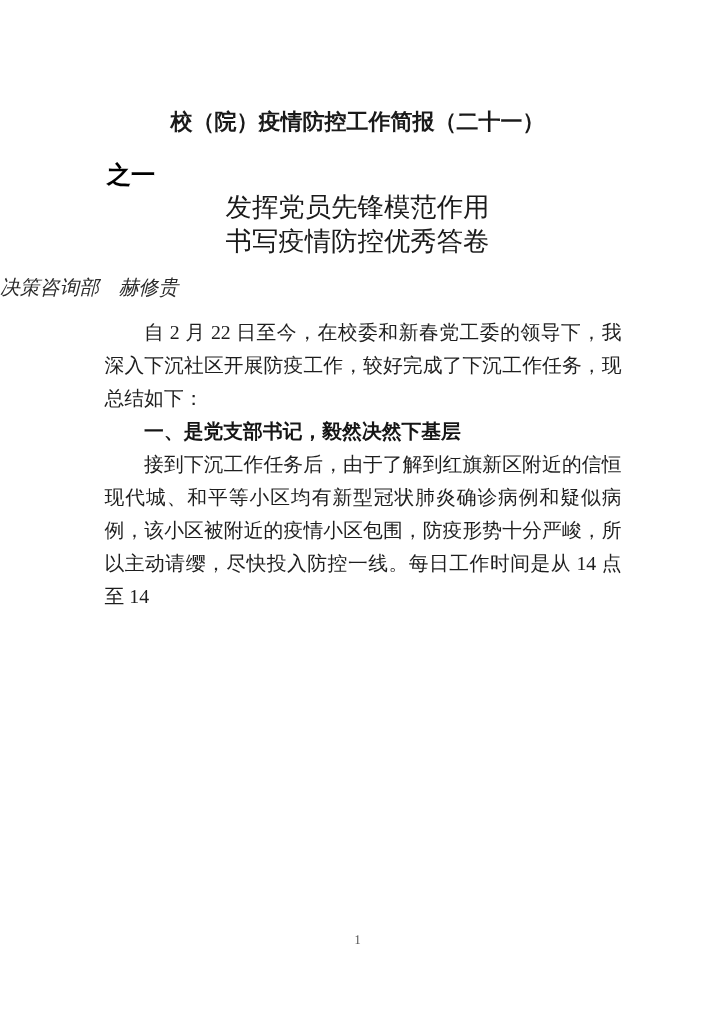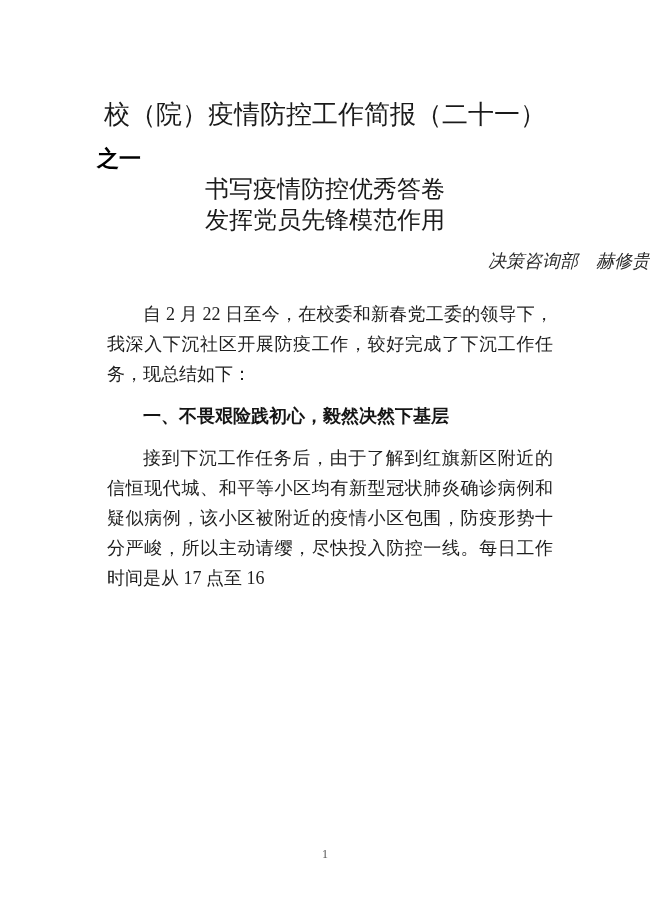--- a/index.html
+++ b/index.html
@@ -15,22 +15,22 @@
     overflow: hidden;
     font-family: "Liberation Serif", "DejaVu Serif", serif;
     color: #1e1e1e;
   }
   .doc-title {
     position: absolute;
     top: 97px;
     left: 0;
     right: 0;
     text-align: center;
-    font-size: 26px;
-    font-weight: 400;
+    font-size: 20px;
+    font-weight: 700;
     letter-spacing: 0px;
     color: #1a1a1a;
     white-space: nowrap;
   }
   .issue-badge {
     position: absolute;
     top: 144px;
     left: 97px;
     font-size: 22px;
     font-weight: 700;
@@ -46,38 +46,38 @@
     font-size: 24px;
     line-height: 31px;
     font-weight: 400;
     color: #1a1a1a;
   }
   .byline {
     position: absolute;
     top: 249px;
     left: 0;
     right: 0;
-    text-align: right;
+    text-align: left;
     font-size: 18px;
     font-style: italic;
     color: #2a2a2a;
   }
   .body-text {
     position: absolute;
     top: 287px;
     left: 95px;
     width: 470px;
     font-size: 18px;
     line-height: 30px;
     text-align: justify;
     text-justify: inter-ideograph;
     color: #1e1e1e;
   }
   .body-text p {
-    margin: 12px;
+    margin: 0;
     text-indent: 2em;
   }
   .body-text p.section-heading {
     font-family: "Liberation Sans", "DejaVu Sans", sans-serif;
     font-weight: 700;
     text-align: left;
     color: #151515;
   }
   .page-number {
     position: absolute;
@@ -92,27 +92,27 @@
 </head>
 <body>
 
 <div class="page">
 
   <div class="doc-title">校（院）疫情防控工作简报（二十一）</div>
 
   <div class="issue-badge">之一</div>
 
   <div class="article-title">
+    <div>发挥党员先锋模范作用</div>
     <div>书写疫情防控优秀答卷</div>
-    <div>发挥党员先锋模范作用</div>
   </div>
 
   <div class="byline">决策咨询部　赫修贵</div>
 
   <div class="body-text">
     <p>自 2 月 22 日至今，在校委和新春党工委的领导下，我深入下沉社区开展防疫工作，较好完成了下沉工作任务，现总结如下：</p>
-    <p class="section-heading">一、不畏艰险践初心，毅然决然下基层</p>
-    <p>接到下沉工作任务后，由于了解到红旗新区附近的信恒现代城、和平等小区均有新型冠状肺炎确诊病例和疑似病例，该小区被附近的疫情小区包围，防疫形势十分严峻，所以主动请缨，尽快投入防控一线。每日工作时间是从 17 点至 16</p>
+    <p class="section-heading">一、是党支部书记，毅然决然下基层</p>
+    <p>接到下沉工作任务后，由于了解到红旗新区附近的信恒现代城、和平等小区均有新型冠状肺炎确诊病例和疑似病例，该小区被附近的疫情小区包围，防疫形势十分严峻，所以主动请缨，尽快投入防控一线。每日工作时间是从 14 点至 14</p>
   </div>
 
   <div class="page-number">1</div>
 
 </div>
 
 </body></html>

